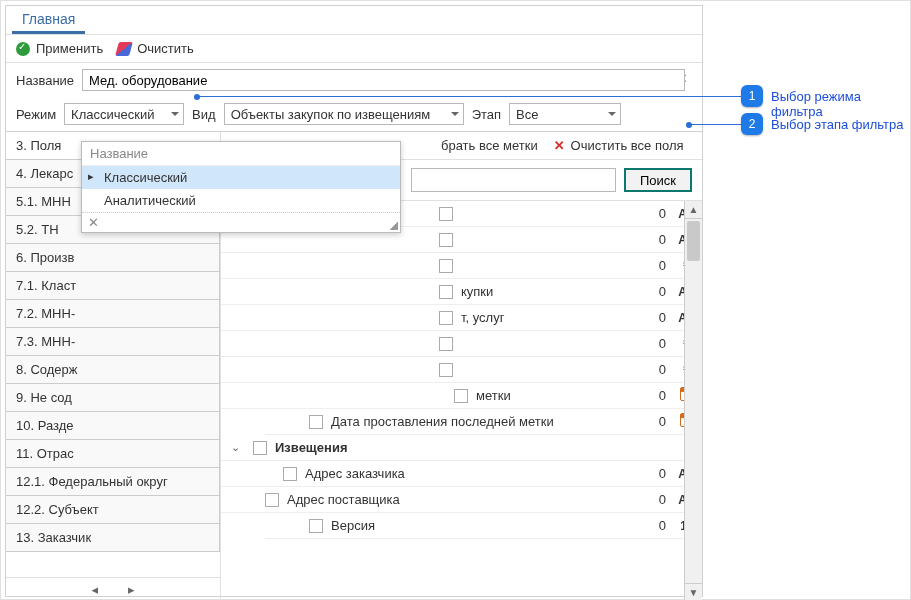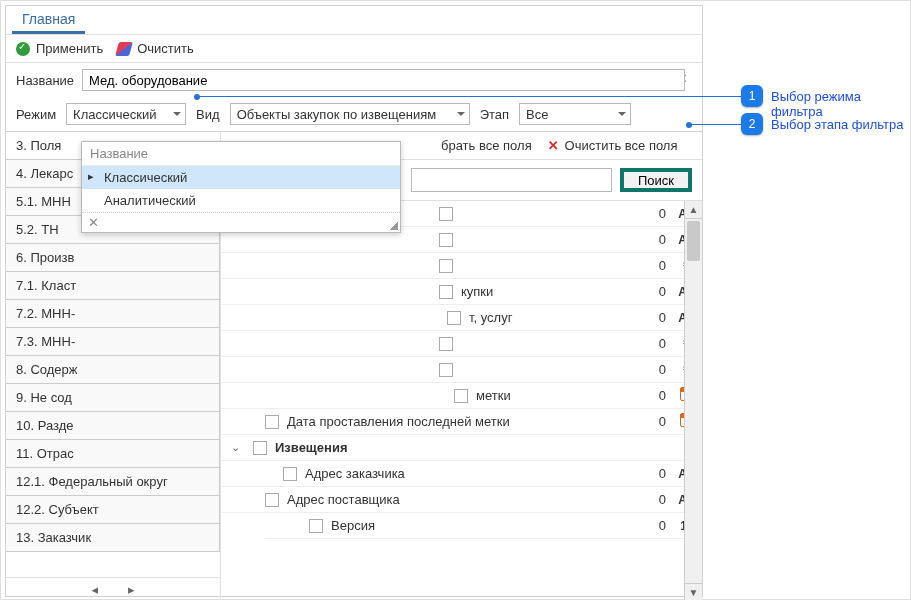--- a/index.html
+++ b/index.html
@@ -154,21 +154,21 @@
   .search-row {
     display: flex; gap: 8px; padding: 8px 10px;
     border-bottom: 1px solid #e0e0e0;
   }
   .search-row input {
     flex: 1; height: 24px; border: 1px solid #b8b8b8;
     padding: 0 6px; font-size: 13px;
   }
   .search-row button {
     height: 24px; padding: 0 14px;
-    border: 4px solid #0f766e; background: #f2f2f2;
+    border: 2px solid #0f766e; background: #f2f2f2;
     font-size: 13px;
   }
   .grid {
     flex: 1;
     overflow: hidden;
     position: relative;
     font-size: 13px;
   }
   .grid-inner {
     position: absolute; inset: 0;
@@ -314,21 +314,21 @@
         <span>Очистить</span>
       </div>
     </div>
 
     <div class="form-row">
       <span class="form-label">Название</span>
       <input class="text-input" value="Мед. оборудование" style="">
       <span class="clear-x">✕</span>
     </div>
 
-    <div class="form-row" style="gap:10px;">
+    <div class="form-row" style="">
       <span class="form-label">Режим</span>
       <div class="select mode-select">
         <span>Классический</span>
       </div>
       <span class="form-label">Вид</span>
       <div class="select view-select">
         <span>Объекты закупок по извещениям</span>
       </div>
       <span class="form-label">Этап</span>
       <div class="select stage-select">
@@ -356,21 +356,21 @@
           <div class="left-tab">13. Заказчик</div>
           <div class="spacer"></div>
           <div class="left-arrows">
             <span>◂</span>
             <span>▸</span>
           </div>
         </div>
       <div class="right-col">
         <div class="fields-toolbar">
           <div class="tool" style="margin-left:210px;">
-            <span>брать все поля</span>
+            <span>брать все метки</span>
           </div>
           <div class="tool">
             <span class="icon-x-red">✕</span>
             <span>Очистить все поля</span>
           </div>
         </div>
         <div class="search-row">
           <input style="margin-left: 180px;">
           <button>Поиск</button>
         </div>
@@ -397,21 +397,21 @@
                 <span class="count">0</span>
                 <span class="type"><span class="half">½</span></span>
               </div>
               <div class="row" style="padding-left: 0px;">
                 <span style="width:210px;display:inline-block"></span>
                 <span class="chk"></span>
                 <span class="label">купки</span>
                 <span class="count">0</span>
                 <span class="type"><span class="ab">AB</span></span>
               </div>
-              <div class="row" style="padding-left: 8px;">
+              <div class="row" style="padding-left: 0px;">
                 <span style="width:210px;display:inline-block"></span>
                 <span class="chk"></span>
                 <span class="label">т, услуг</span>
                 <span class="count">0</span>
                 <span class="type"><span class="ab">AB</span></span>
               </div>
               <div class="row" style="padding-left: 0px;">
                 <span style="width:210px;display:inline-block"></span>
                 <span class="chk"></span>
                 <span class="label"></span>
@@ -425,21 +425,21 @@
                 <span class="count">0</span>
                 <span class="type"><span class="half">½</span></span>
               </div>
               <div class="row" style="padding-left: 15px;">
                 <span style="width:210px;display:inline-block"></span>
                 <span class="chk"></span>
                 <span class="label">метки</span>
                 <span class="count">0</span>
                 <span class="type"><span class="cal"></span></span>
               </div>
-              <div class="row" style="padding-left: 10px;">
+              <div class="row" style="padding-left: 10px; margin-left: 44px;">
                 <span style="width:26px;display:inline-block"></span>
                 <span class="chk"></span>
                 <span class="label">Дата проставления последней метки</span>
                 <span class="count">0</span>
                 <span class="type"><span class="cal"></span></span>
               </div>
               <div class="row group" style="padding-left: 10px;">
                 <span class="expander">⌄</span>
                 <span class="chk"></span>
                 <span class="label">Извещения</span>

